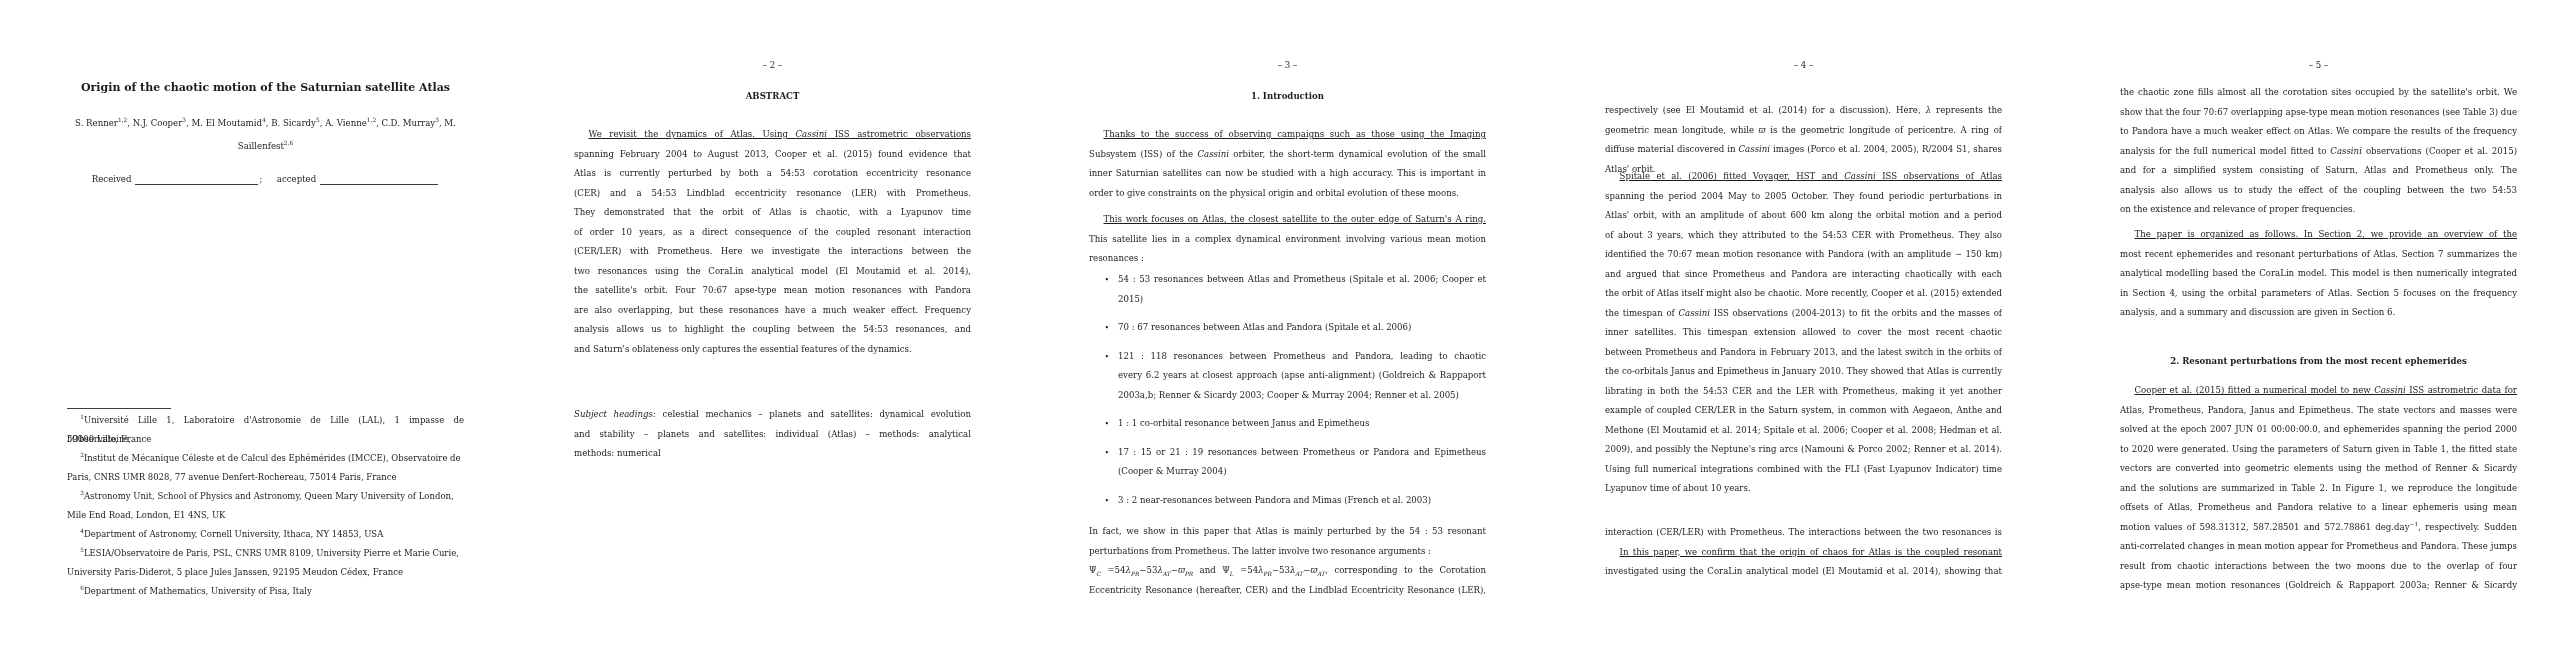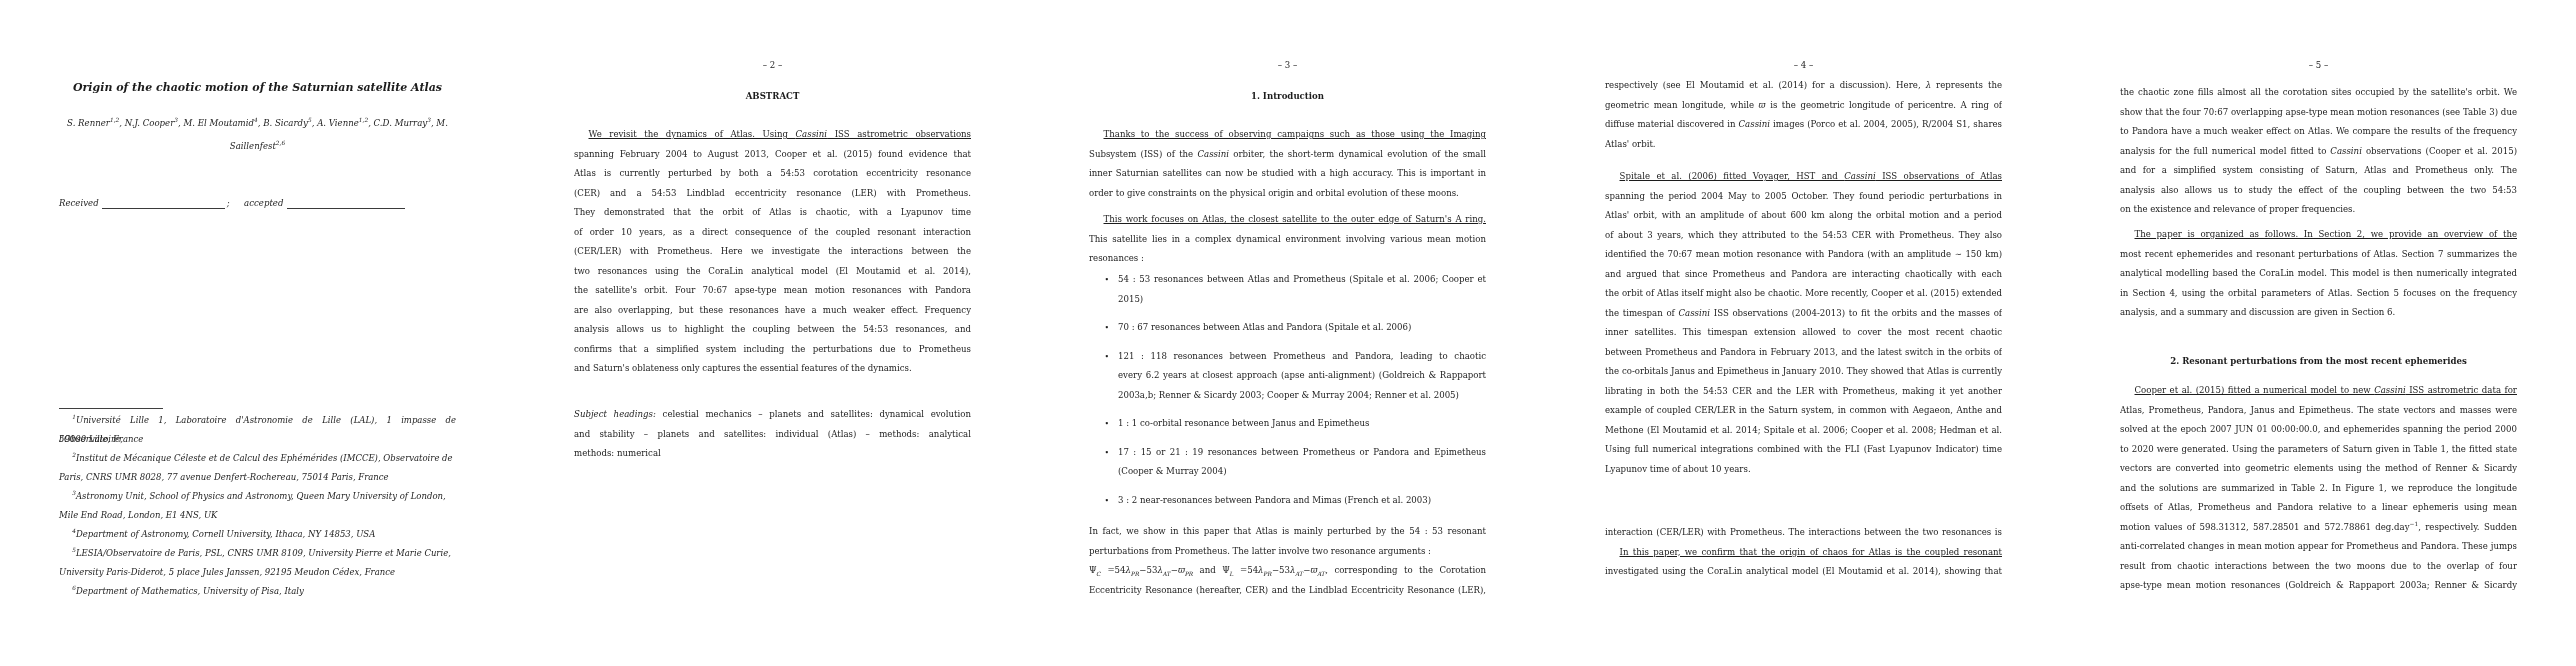--- a/index.html
+++ b/index.html
@@ -1,29 +1,29 @@
 <!DOCTYPE html>
 <html style="font-size:9px"><head>
 <meta charset="utf-8">
 <style>
   html,body{margin:0;padding:0;background:#ffffff;}
   .canvas{position:relative;width:2576px;height:667px;background:#ffffff;overflow:hidden;
           font-family:"DejaVu Serif", serif;color:#1c1c1c;}
   .page{position:absolute;top:0;width:515px;height:667px;background:#ffffff;}
-  #p1{left:0;font-style:italic;} #p2{left:515px;} #p3{left:1030px;} #p4{left:1546px;} #p5{left:2061px;}
+  #p1{left:8px;} #p2{left:515px;} #p3{left:1030px;} #p4{left:1546px;} #p5{left:2061px;}
   .block{position:absolute;left:59px;width:397px;}
   .line{height:19.5px;line-height:19.5px;font-size:8.6px;overflow:hidden;text-align:justify;}
   .j{text-align:justify;text-align-last:justify;}
   .ind{text-indent:14.5px;text-decoration:underline;}
   .center{text-align:center;text-align-last:center;}
   .bold{font-weight:bold;}
   .title{font-size:11px;line-height:14.5px;height:14.5px;}
   sup{font-size:68%;line-height:0;}
   sub{font-size:68%;line-height:0;}
-  .received{display:flex;align-items:baseline;justify-content:flex-start;font-size:8.6px;height:19.5px;line-height:19.5px;margin-top:24px;}
+  .received{display:flex;align-items:baseline;justify-content:center;font-size:8.6px;height:19.5px;line-height:19.5px;}
   .blank{display:inline-block;border-bottom:0.8px solid #3a3a3a;height:6.7px;align-self:flex-end;margin:0 1.7px 5px 3.3px;}
   .w1{width:123px;}
   .w2{width:118px;}
   .sp{display:inline-block;width:14.5px;}
   .fn-rule{width:104px;border-top:0.9px solid #3f3f3f;height:0;margin:0 0 1.7px 0;}
   .fn-line{height:19px;line-height:19px;font-size:8.5px;text-align:justify;}
   .fn-ind{text-indent:13.3px;}
   .bullets{position:absolute;left:59px;width:397px;}
   .bullet-item{position:relative;padding-left:29px;}
   .bullet-item + .bullet-item{margin-top:9px;}
@@ -73,21 +73,20 @@
       <div class="line j">spanning February 2004 to August 2013, Cooper et al. (2015) found evidence that</div>
       <div class="line j">Atlas is currently perturbed by both a 54:53 corotation eccentricity resonance</div>
       <div class="line j">(CER) and a 54:53 Lindblad eccentricity resonance (LER) with Prometheus.</div>
       <div class="line j">They demonstrated that the orbit of Atlas is chaotic, with a Lyapunov time</div>
       <div class="line j">of order 10 years, as a direct consequence of the coupled resonant interaction</div>
       <div class="line j">(CER/LER) with Prometheus.  Here we investigate the interactions between the</div>
       <div class="line j">two resonances using the CoraLin analytical model (El Moutamid et al. 2014),</div>
       <div class="line j">the satellite's orbit.  Four 70:67 apse-type mean motion resonances with Pandora</div>
       <div class="line j">are also overlapping, but these resonances have a much weaker effect.  Frequency</div>
       <div class="line j">analysis allows us to highlight the coupling between the 54:53 resonances, and</div>
-      <div class="line j">confirms that a simplified system including the perturbations due to Prometheus</div>
       <div class="line">and Saturn's oblateness only captures the essential features of the dynamics.</div>
     </div>
     <div class="block" style="top:405px">
       <div class="line j"><i>Subject headings:</i>  celestial mechanics – planets and satellites: dynamical evolution</div>
       <div class="line j">and stability – planets and satellites: individual (Atlas) – methods: analytical</div>
       <div class="line">methods: numerical</div>
     </div>
   </div>
 
   <div class="page" id="p3">
@@ -137,41 +136,42 @@
     <div class="block" style="top:522px">
       <div class="line j">In fact, we show in this paper that Atlas is mainly perturbed by the 54 : 53 resonant</div>
       <div class="line">perturbations from Prometheus.  The latter involve two resonance arguments :</div>
       <div class="line j">Ψ<sub><i>C</i></sub> =54<i>λ</i><sub><i>PR</i></sub>−53<i>λ</i><sub><i>AT</i></sub>−<i>ϖ</i><sub><i>PR</i></sub> and Ψ<sub><i>L</i></sub> =54<i>λ</i><sub><i>PR</i></sub>−53<i>λ</i><sub><i>AT</i></sub>−<i>ϖ</i><sub><i>AT</i></sub>, corresponding to the Corotation</div>
       <div class="line j">Eccentricity Resonance (hereafter, CER) and the Lindblad Eccentricity Resonance (LER),</div>
     </div>
   </div>
 
   <div class="page" id="p4">
     <div class="block line center" style="top:56px">– 4 –</div>
-    <div class="block" style="top:76px">
+    <div class="block" style="top:101px">
       <div class="line j">respectively (see El Moutamid et al. (2014) for a discussion).  Here, <i>λ</i> represents the</div>
       <div class="line j">geometric mean longitude, while <i>ϖ</i> is the geometric longitude of pericentre.  A ring of</div>
       <div class="line j">diffuse material discovered in <i>Cassini</i> images (Porco et al. 2004, 2005), R/2004 S1, shares</div>
       <div class="line">Atlas' orbit.</div>
     </div>
     <div class="block" style="top:167px">
       <div class="line j ind">Spitale et al. (2006) fitted Voyager, HST and <i>Cassini</i> ISS observations of Atlas</div>
       <div class="line j">spanning the period 2004 May to 2005 October.  They found periodic perturbations in</div>
       <div class="line j">Atlas' orbit, with an amplitude of about 600 km along the orbital motion and a period</div>
       <div class="line j">of about 3 years, which they attributed to the 54:53 CER with Prometheus.  They also</div>
       <div class="line j">identified the 70:67 mean motion resonance with Pandora (with an amplitude ∼ 150 km)</div>
       <div class="line j">and argued that since Prometheus and Pandora are interacting chaotically with each other,</div>
       <div class="line j">the orbit of Atlas itself might also be chaotic.  More recently, Cooper et al. (2015) extended</div>
       <div class="line j">the timespan of <i>Cassini</i> ISS observations (2004-2013) to fit the orbits and the masses of the</div>
       <div class="line j">inner satellites.  This timespan extension allowed to cover the most recent chaotic interaction</div>
       <div class="line j">between Prometheus and Pandora in February 2013, and the latest switch in the orbits of</div>
       <div class="line j">the co-orbitals Janus and Epimetheus in January 2010.  They showed that Atlas is currently</div>
       <div class="line j">librating in both the 54:53 CER and the LER with Prometheus, making it yet another</div>
       <div class="line j">example of coupled CER/LER in the Saturn system, in common with Aegaeon, Anthe and</div>
       <div class="line j">Methone (El Moutamid et al. 2014; Spitale et al. 2006; Cooper et al. 2008; Hedman et al.</div>
+      <div class="line j">2009), and possibly the Neptune's ring arcs (Namouni &amp; Porco 2002; Renner et al. 2014).</div>
       <div class="line j">Using full numerical integrations combined with the FLI (Fast Lyapunov Indicator) time</div>
       <div class="line">Lyapunov time of about 10 years.</div>
     </div>
     <div class="block" style="top:523px">
       <div class="line j">interaction (CER/LER) with Prometheus.  The interactions between the two resonances is</div>
       <div class="line j ind">In this paper, we confirm that the origin of chaos for Atlas is the coupled resonant</div>
       <div class="line j">investigated using the CoraLin analytical model (El Moutamid et al. 2014), showing that</div>
     </div>
   </div>
 

